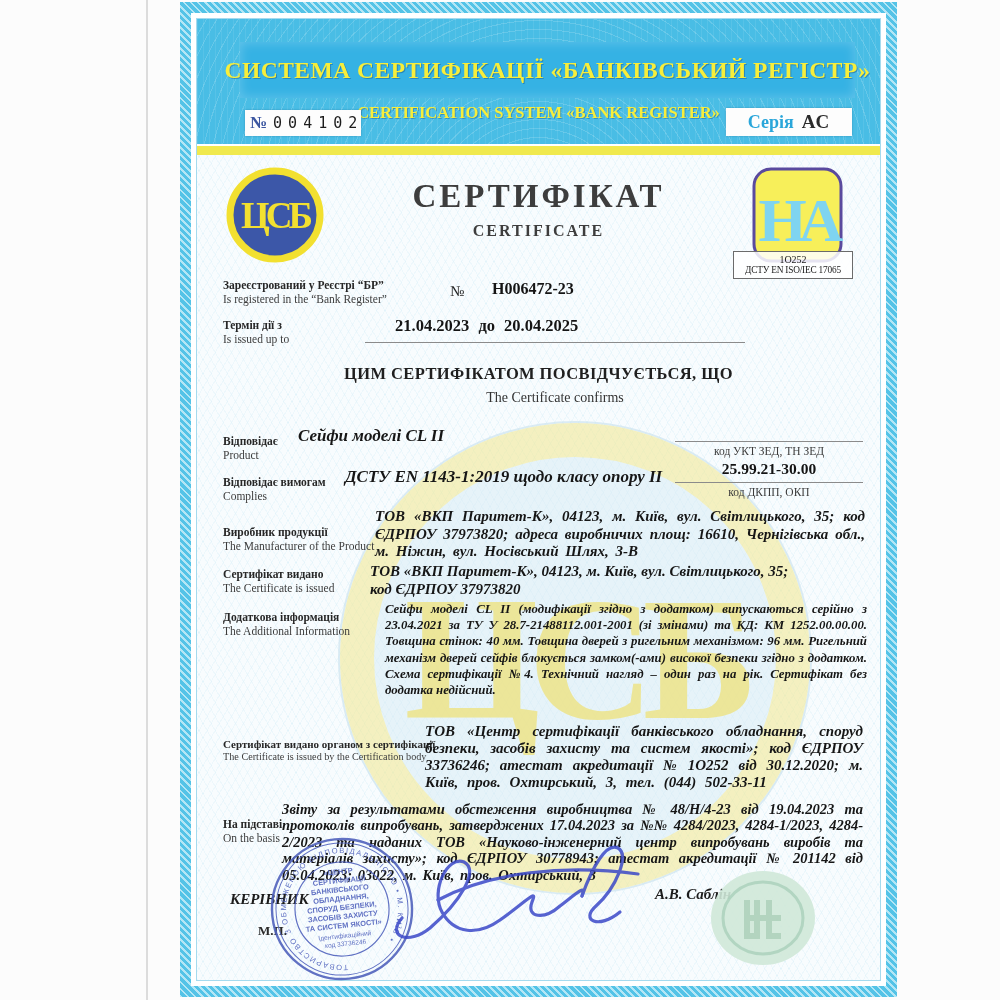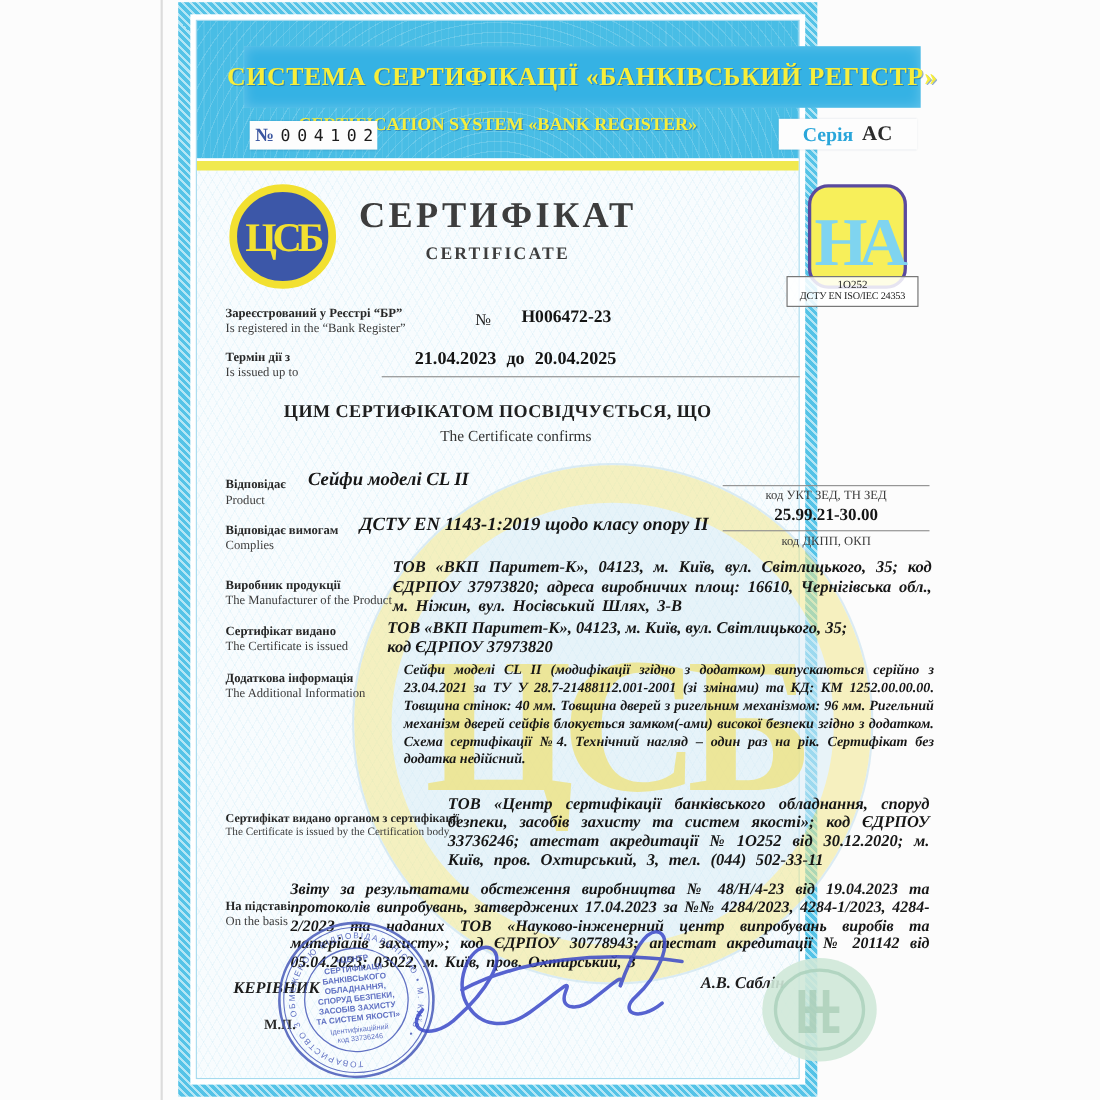--- a/index.html
+++ b/index.html
@@ -1,20 +1,20 @@
 <!DOCTYPE html>
 <html><head>
 <meta charset="utf-8">
 <style>
   html,body{margin:0;padding:0;}
   body{width:1000px;height:1000px;position:relative;background:#fcfcfc;
        font-family:"Liberation Serif","DejaVu Serif",serif;overflow:hidden;}
   .scan-edge{position:absolute;left:146px;top:0;bottom:0;width:2px;background:#dcdcdc;}
   
-  .sheet{position:absolute;left:162px;top:2px;width:581px;height:995px;
+  .sheet{position:absolute;left:180px;top:2px;width:717px;height:995px;
          background:repeating-linear-gradient(45deg,#b4e6f5 0 2px,#54c3e7 2px 5px);}
   .paper{position:absolute;inset:11px;background:#ffffff;}
   .paper-line{position:absolute;inset:16px;border:1px solid #a5daee;background:
       repeating-linear-gradient(120deg,rgba(96,190,225,.07) 0 1px,transparent 1px 7px),
       repeating-linear-gradient(60deg,rgba(96,190,225,.07) 0 1px,transparent 1px 7px),
       #f8fcfe;}
   
   .banner{position:absolute;left:17px;right:17px;top:17px;height:125px;
       background:
       repeating-radial-gradient(circle at 50% 160%,rgba(255,255,255,.16) 0 1px,transparent 1px 9px),
@@ -98,21 +98,21 @@
 
   <div class="abs ctr doc-title" style="top:176px;">СЕРТИФІКАТ</div>
   <div class="abs ctr doc-sub" style="top:220px;">CERTIFICATE</div>
 
   <svg class="abs" style="left:570px;top:164px;" width="95" height="98" viewBox="0 0 95 98">
     <rect x="4" y="3" width="87" height="92" rx="17" fill="#f7ef5a" stroke="#5a4a9e" stroke-width="3"></rect>
     <text x="47" y="75" text-anchor="middle" font-family="Liberation Serif, serif" font-weight="bold" font-size="62" letter-spacing="-8" fill="#7fd4f0">НА</text>
   </svg>
   <div class="abs accbox" style="left:553px;top:249px;width:114px;">
     <div class="acc1">1О252</div>
-    <div class="acc2">ДСТУ EN ISO/IEC 24353</div>
+    <div class="acc2">ДСТУ EN ISO/IEC 17065</div>
   </div>
 
   <div class="abs lblu" style="left:43px;top:277px;">Зареєстрований у Реєстрі “БР”</div>
   <div class="abs lble" style="left:43px;top:291px;">Is registered in the “Bank Register”</div>
   <div class="abs" style="left:270px;top:281px;font-size:15px;color:#222;">№</div>
   <div class="abs" style="left:312px;top:278px;font-size:16px;font-weight:bold;color:#141414;">Н006472-23</div>
 
   <div class="abs lblu" style="left:43px;top:317px;">Термін дії з</div>
   <div class="abs lble" style="left:43px;top:331px;">Is issued up to</div>
   <div class="abs" style="left:215px;top:314px;font-size:16.5px;font-weight:bold;color:#141414;word-spacing:5px;">21.04.2023 до 20.04.2025</div>

